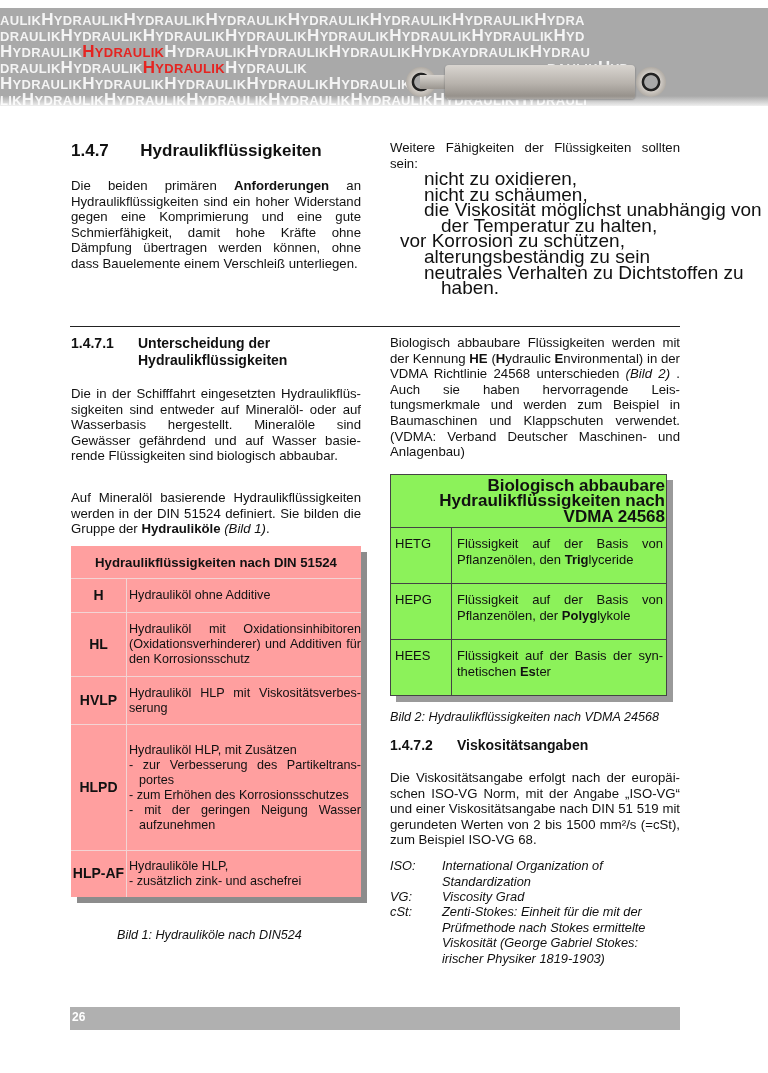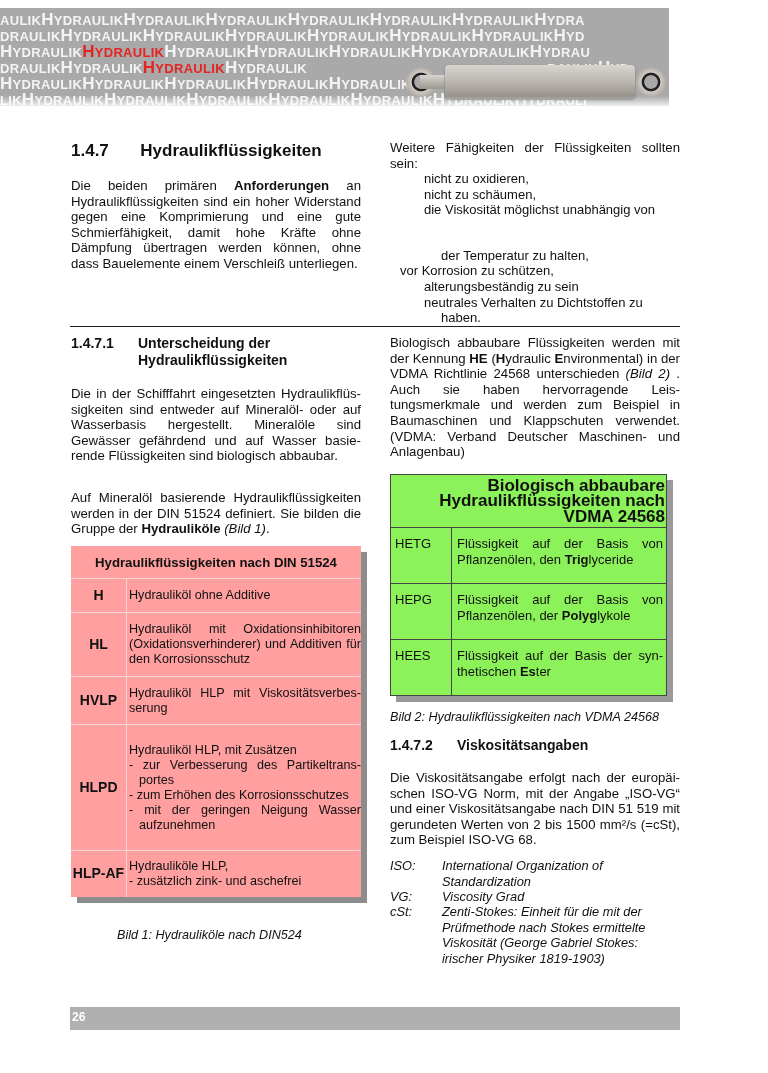--- a/index.html
+++ b/index.html
@@ -1,18 +1,18 @@
 <!DOCTYPE html>
 <html><head>
   <meta charset="utf-8">
   <style>
     html, body { margin:0; padding:0; }
     body { width:768px; height:1073px; background:#ffffff; position:relative; overflow:hidden;
       font-family:"Liberation Sans", sans-serif; color:#111; }
-    .banner { position:absolute; left:0; top:8px; width:669px; height:98px; background:#a9a9a9; overflow:hidden; }
+    .banner { position:absolute; left:0; top:8px; width:768px; height:98px; background:#a9a9a9; overflow:hidden; }
     .banner-line { position:absolute; left:0; white-space:nowrap; font-family:"Liberation Sans", sans-serif;
       font-weight:bold; font-size:13px; letter-spacing:0.3px; color:#f4f4f4; }
     .banner-line .big { font-size:17px; }
     .banner-line .red { color:#e52421; }
     .banner-fade { position:absolute; left:0; bottom:0; width:100%; height:10px; background:linear-gradient(#a9a9a900, #ffffffd0); }
     .cyl { position:absolute; }
     .cyl-body { position:absolute; left:445px; top:57px; width:190px; height:34px; background:linear-gradient(#d9d5d0,#b7b2ac 55%,#8f8a84); border-radius:4px; box-shadow:0 1px 2px #666; }
     .cyl-rod { position:absolute; left:420px; top:67px; width:40px; height:14px; background:linear-gradient(#d8d4cf,#9a958f); }
     .cyl-eye { position:absolute; width:30px; height:30px; border-radius:50%; background:radial-gradient(#a9a9a9 30%, #222 34%, #222 42%, #cfcac4 46%, #8c877f 100%); }
 
@@ -72,25 +72,25 @@
 <div class="h2" style="left:71px;top:141px;">
   <span>1.4.7</span>
   <span style="display:inline-block;width:22px;"></span>
   <span>Hydraulikflüssigkeiten</span>
 </div>
 <div class="abs text" style="left:71px;top:178px;width:290px;">
   <span>Die beiden primären </span><b>Anforderungen</b><span> an Hydraulikflüssigkeiten sind ein hoher Wider­stand gegen eine Komprimierung und eine gute Schmierfähigkeit, damit hohe Kräfte ohne Dämpfung übertragen werden können, ohne dass Bauelemente einem Verschleiß unterlie­gen.</span>
 </div>
 
 <div class="abs text" style="left:390px;top:140px;width:290px;">Weitere Fähigkeiten der Flüssigkeiten sollten sein:</div>
-<div class="abs" style="left:424px;top:171px;font-size:13px;line-height:15.6px;">
+<div class="abs" style="left:424px;top:171px;font-size:19px;line-height:15.6px;">
   <span class="list-line">nicht zu oxidieren,</span>
   <span class="list-line">nicht zu schäumen,</span>
   <span class="list-line">die Viskosität möglichst unabhängig von</span>
-  <span class="list-line" style="padding-left:17px;margin-top:30px;">der Temperatur zu halten,</span>
+  <span class="list-line" style="padding-left:17px;">der Temperatur zu halten,</span>
   <span class="list-line" style="margin-left:-24px;">vor Korrosion zu schützen,</span>
   <span class="list-line">alterungsbeständig zu sein</span>
   <span class="list-line">neutrales Verhalten zu Dichtstoffen zu</span>
   <span class="list-line" style="padding-left:17px;">haben.</span>
 </div>
 
 <div class="rule"></div>
 
 <div class="h3" style="left:71px;top:335px;">
   <span>1.4.7.1</span>

